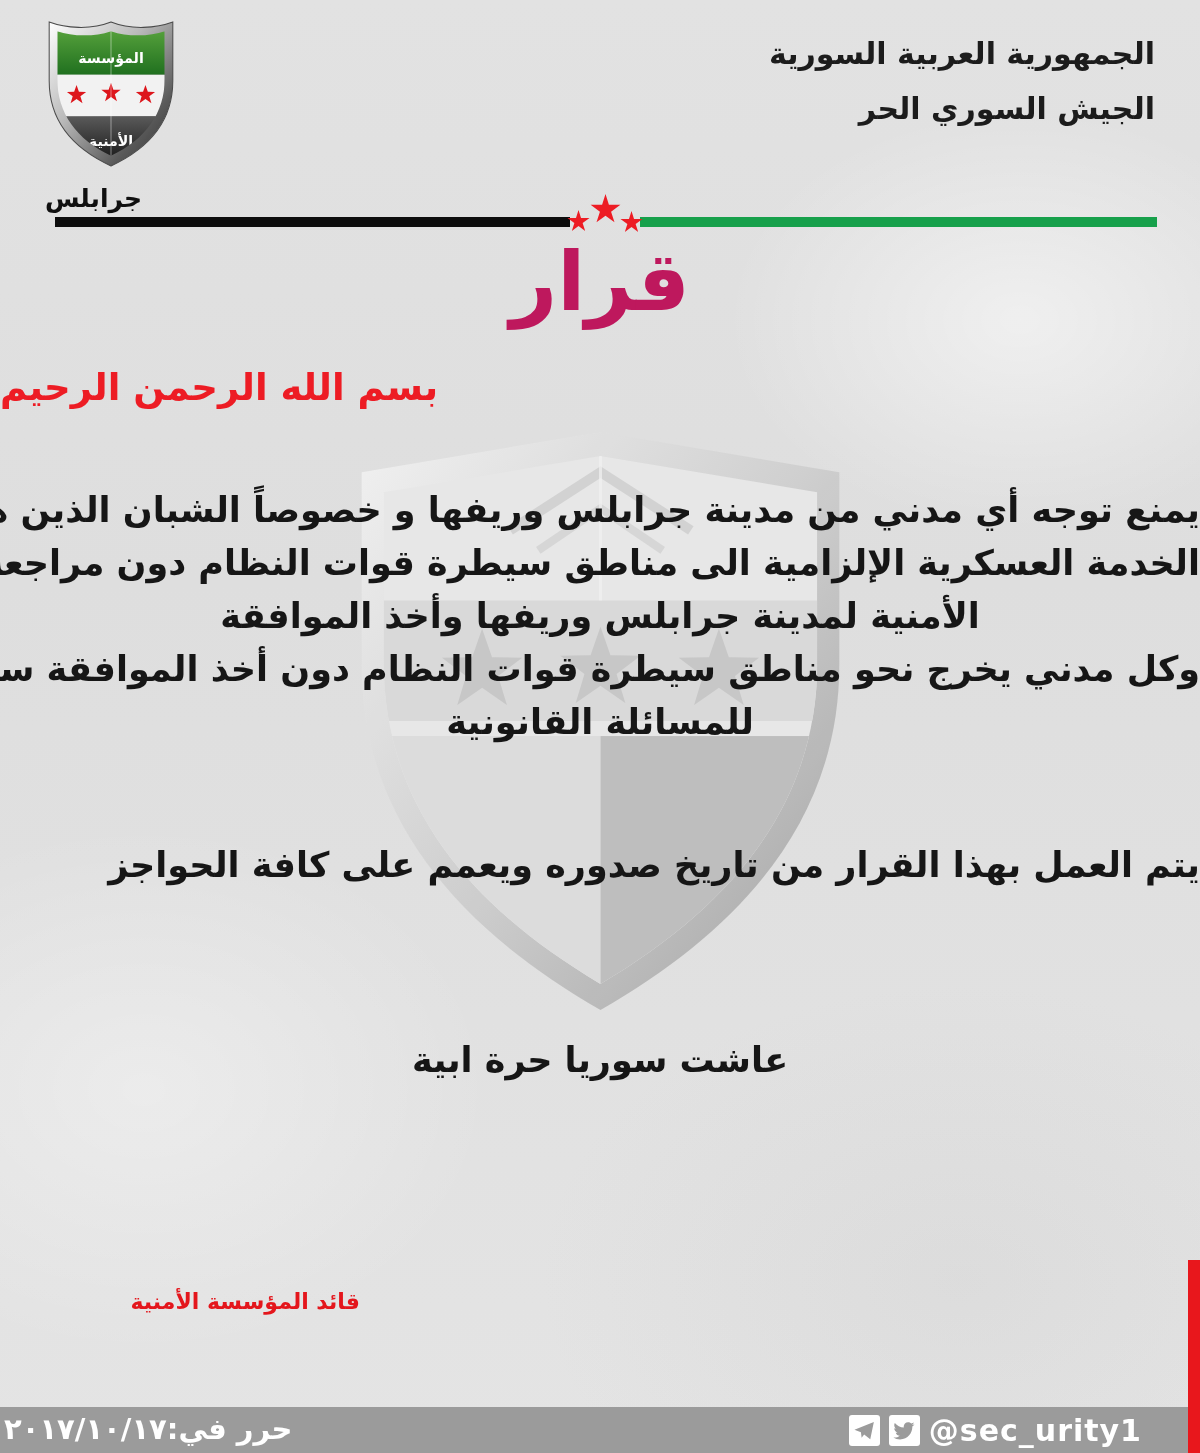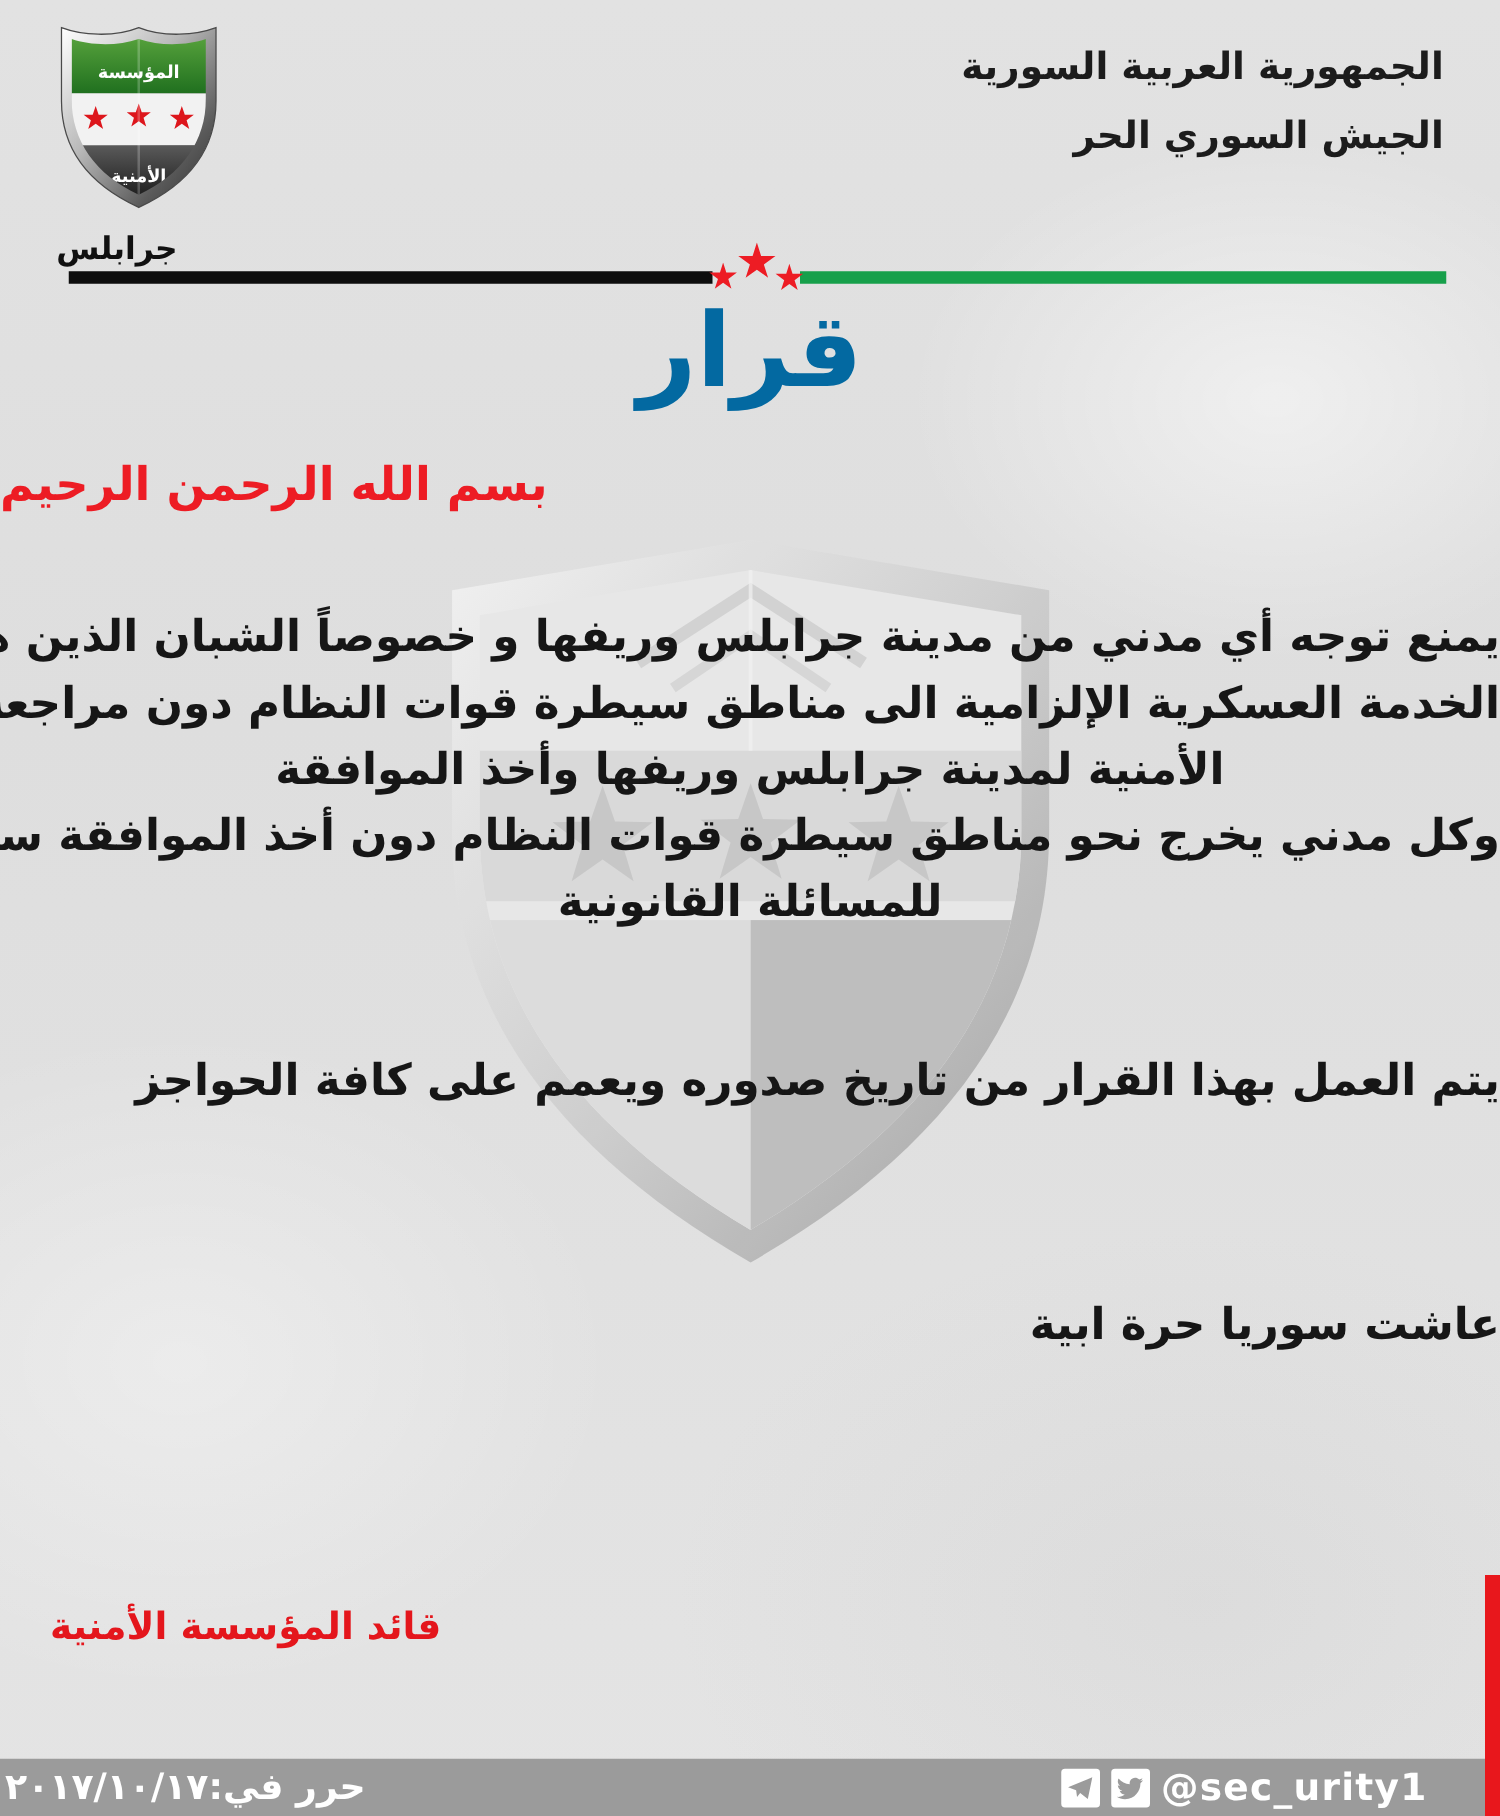--- a/index.html
+++ b/index.html
@@ -42,25 +42,25 @@
   .basmala{left:0;top:366px;width:1200px;text-align:left;
     font-size:37px;font-weight:bold;direction:rtl;}
   
   .watermark{left:358px;top:430px;width:485px;height:582px;opacity:.95;pointer-events:none;}
   
   .body-text{left:0;top:484px;width:1200px;text-align:center;direction:rtl;
     color:#161616;font-weight:bold;font-size:35px;line-height:53px;}
   .body-text div{white-space:nowrap;}
   .para2{left:0;top:845px;width:1200px;text-align:right;direction:rtl;
     color:#161616;font-weight:bold;font-size:35px;white-space:nowrap;}
-  .closing{left:0;top:1040px;width:1200px;direction:rtl;
+  .closing{left:0;top:1040px;width:1200px;text-align:center;direction:rtl;
     color:#161616;font-weight:bold;font-size:35px;}
   
-  .signature{left:40px;top:1278px;width:320px;text-align:left;direction:rtl;
-    font-weight:bold;font-size:30px;line-height:48px;}
+  .signature{left:40px;top:1278px;width:320px;text-align:right;direction:rtl;
+    font-weight:bold;font-size:22px;line-height:48px;}
   
   .footer-bar{left:0;top:1407px;width:1200px;height:46px;}
   .footer-date{left:4px;top:1412px;direction:rtl;color:#ffffff;
     font-weight:bold;font-size:29px;white-space:nowrap;}
   .footer-social{top:1411px;right:44px;height:38px;display:flex;align-items:center;gap:9px;}
   .icon-tile{width:31px;height:31px;background:#ffffff;border-radius:3px;
     display:flex;align-items:center;justify-content:center;}
   .handle{color:#ffffff;font-weight:bold;font-size:30px;letter-spacing:1px;margin-right:14px;}
   .red-stripe{right:0;top:1260px;width:12px;height:193px;}
 </style>
@@ -140,21 +140,21 @@
   <div>الجمهورية العربية السورية</div>
   <div>الجيش السوري الحر</div>
 </div>
 
 <div class="abs divider-black" style="background:#0d0d0d;"></div>
 <div class="abs divider-green" style="background:#17a04b;"></div>
 <span class="star star-s1" style="background:#ed1c24;"></span>
 <span class="star star-m" style="background:#ed1c24;"></span>
 <span class="star star-s2" style="background:#ed1c24;"></span>
 
-<div class="abs doc-title" style="color:#0369a1;">قرار</div>
+<div class="abs doc-title" style="color:#be185d;">قرار</div>
 <div class="abs basmala" style="color:#ed1c24;">بسم الله الرحمن الرحيم</div>
 
 <div class="abs body-text">
   <div>يمنع توجه أي مدني من مدينة جرابلس وريفها و خصوصاً الشبان الذين هم في سن</div>
   <div>الخدمة العسكرية الإلزامية الى مناطق سيطرة قوات النظام دون مراجعة المؤسسة</div>
   <div>الأمنية لمدينة جرابلس وريفها وأخذ الموافقة</div>
   <div>وكل مدني يخرج نحو مناطق سيطرة قوات النظام دون أخذ الموافقة سيعرض نفسه</div>
   <div>للمسائلة القانونية</div>
 </div>
 

